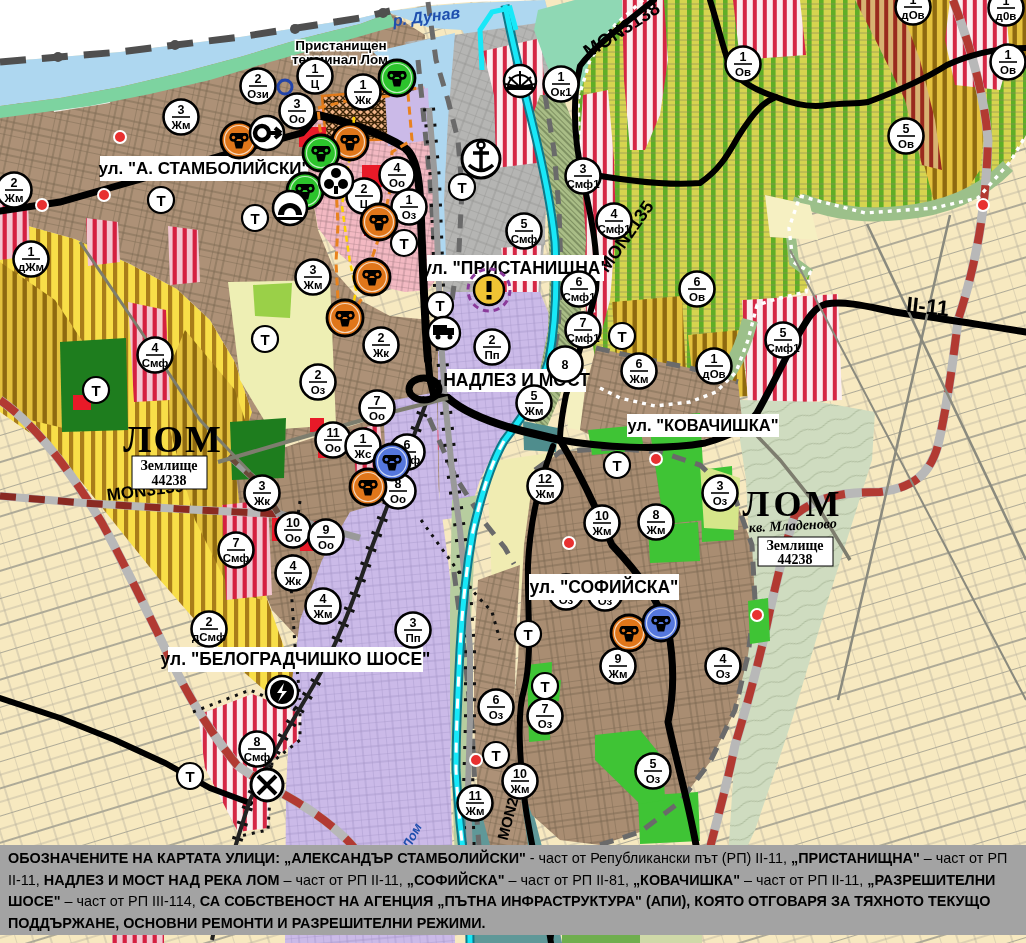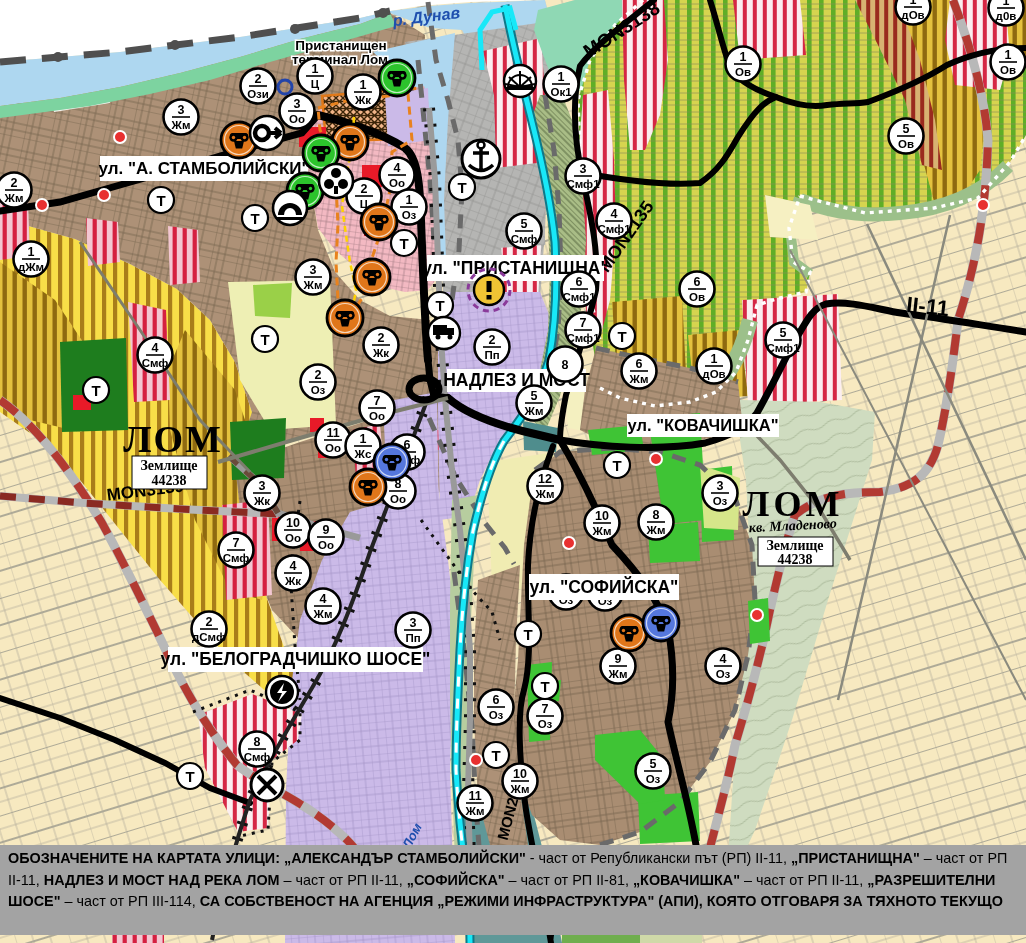--- a/index.html
+++ b/index.html
@@ -1106,13 +1106,13 @@
 
 <polygon points="748,601 768,598 770,641 750,644" fill="#3fc435"></polygon>
 
 <circle cx="757" cy="615" r="6" fill="#e83030" stroke="#fff" stroke-width="2"></circle>
 
 <circle cx="285" cy="87" r="7" fill="none" stroke="#2244aa" stroke-width="3"></circle>
 </svg>
 
 <div id="legend"><b>ОБОЗНАЧЕНИТЕ НА КАРТАТА УЛИЦИ: „АЛЕКСАНДЪР СТАМБОЛИЙСКИ"</b> - част от Републикански път (РП) II-11, <b>„ПРИСТАНИЩНА"</b> – част от РП<br>
 II-11, <b>НАДЛЕЗ И МОСТ НАД РЕКА ЛОМ</b> – част от РП II-11, <b>„СОФИЙСКА"</b> – част от РП II-81, <b>„КОВАЧИШКА"</b> – част от РП II-11, <b>„РАЗРЕШИТЕЛНИ</b><br>
-<b>ШОСЕ"</b> – част от РП III-114, <b>СА СОБСТВЕНОСТ НА АГЕНЦИЯ „РЕЖИМИ ИНФРАСТРУКТУРА" (АПИ), КОЯТО ОТГОВАРЯ ЗА ТЯХНОТО ТЕКУЩО</b><br>
-</div>
+<b>ШОСЕ"</b> – част от РП III-114, <b>СА СОБСТВЕНОСТ НА АГЕНЦИЯ „ПЪТНА ИНФРАСТРУКТУРА" (АПИ), КОЯТО ОТГОВАРЯ ЗА ТЯХНОТО ТЕКУЩО</b><br>
+<b>ПОДДЪРЖАНЕ, ОСНОВНИ РЕМОНТИ И РАЗРЕШИТЕЛНИ РЕЖИМИ.</b></div>
 </body></html>

